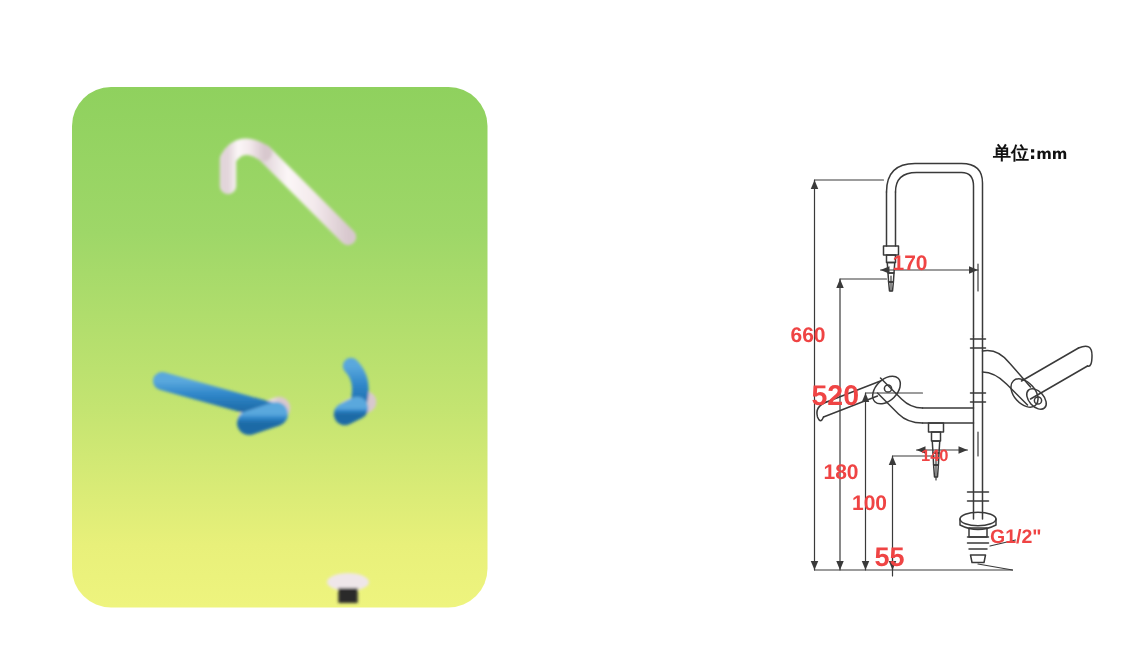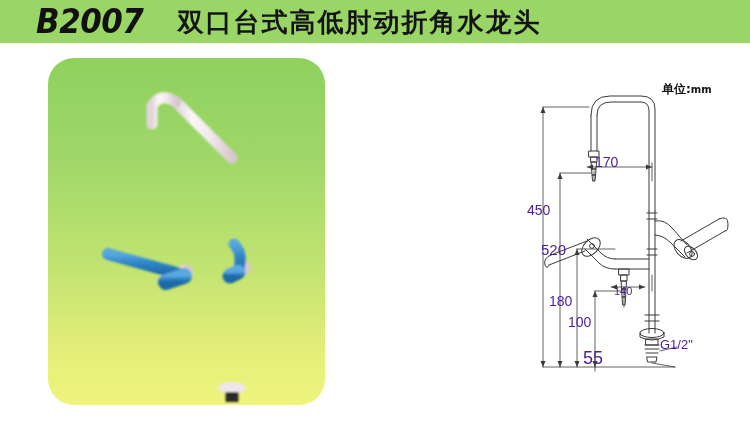--- a/index.html
+++ b/index.html
@@ -44,58 +44,52 @@
   .photo-panel{
     position:absolute;left:48px;top:58px;width:277px;height:347px;
     border-radius:26px;
     background:linear-gradient(180deg,#8fd15e 0%,#9ed768 28%,#c4e471 62%,#e8f07a 88%,#eef47e 100%);
     overflow:hidden;
   }
   .photo-svg{position:absolute;left:0;top:0;width:277px;height:347px;}
 
   
   .tech-panel{
-    position:absolute;left:515px;top:63px;width:235px;height:330px;
+    position:absolute;left:515px;top:76px;width:235px;height:330px;
   }
   .tech-svg{position:absolute;left:0;top:0;width:235px;height:330px;}
   .unit-label{
     position:absolute;left:147px;top:18px;
     font-family:"DejaVu Sans","Liberation Sans",sans-serif;
     font-weight:bold;font-size:12px;color:#111;
     white-space:nowrap;
   }
   .unit-label .u-mm{font-size:10px;}
 
   .dim{
     position:absolute;
     font-family:"Liberation Sans","DejaVu Sans",sans-serif;
-    font-weight:normal;
-    color:#4c1d95;
+    font-weight:bold;
+    color:#ef4444;
     white-space:nowrap;
   }
   .d170{left:80px;top:91px;font-size:14px;}
   .d660{left:12px;top:139px;font-size:14px;}
-  .d520{left:26px;top:178px;font-size:15px;}
+  .d520{left:26px;top:178px;font-size:19px;}
   .d220{left:34px;top:230px;font-size:14px;}
   .d150{left:53px;top:251px;font-size:14px;}
   .d55 {left:68px;top:285px;font-size:18px;}
   .d120{left:99px;top:222px;font-size:11px;}
   .dg12{left:145px;top:274px;font-size:13px;}
 </style>
 </head>
 <body>
 
 <div id="page">
 
-  <div class="header-band">
-    <div class="header-inner">
-      <div class="model-code">B2007</div>
-      <div class="title-cn">双口台式高低肘动折角水龙头</div>
-    </div>
-  </div>
 
   <div class="photo-panel">
     <svg class="photo-svg" viewBox="0 0 277 347">
       <defs>
         <linearGradient id="bodyGrad" x1="0" y1="0" x2="1" y2="0">
           <stop offset="0%" stop-color="#e2d5da"></stop>
           <stop offset="28%" stop-color="#fbf6f7"></stop>
           <stop offset="60%" stop-color="#f3e9ec"></stop>
           <stop offset="100%" stop-color="#d8c8ce"></stop>
         </linearGradient>
@@ -253,21 +247,21 @@
         <path d="M96 224 L102 221.5 L102 226.5 Z" fill="#3a3a3a" stroke="none"></path>
         <path d="M130 224 L124 221.5 L124 226.5 Z" fill="#3a3a3a" stroke="none"></path>
         <path d="M109 244 L109 224" stroke-width="0.8"></path>
         <path d="M137 212 L137 228" stroke-width="0.8"></path>
 
         <path d="M145 288 L162 284" stroke-width="0.8"></path>
       </g>
     </svg>
 
     <div class="dim d170">170</div>
-    <div class="dim d660">450</div>
+    <div class="dim d660">660</div>
     <div class="dim d520">520</div>
     <div class="dim d220">180</div>
     <div class="dim d150">100</div>
     <div class="dim d55">55</div>
     <div class="dim d120">140</div>
     <div class="dim dg12">G1/2"</div>
   </div>
 
 </div>
 

